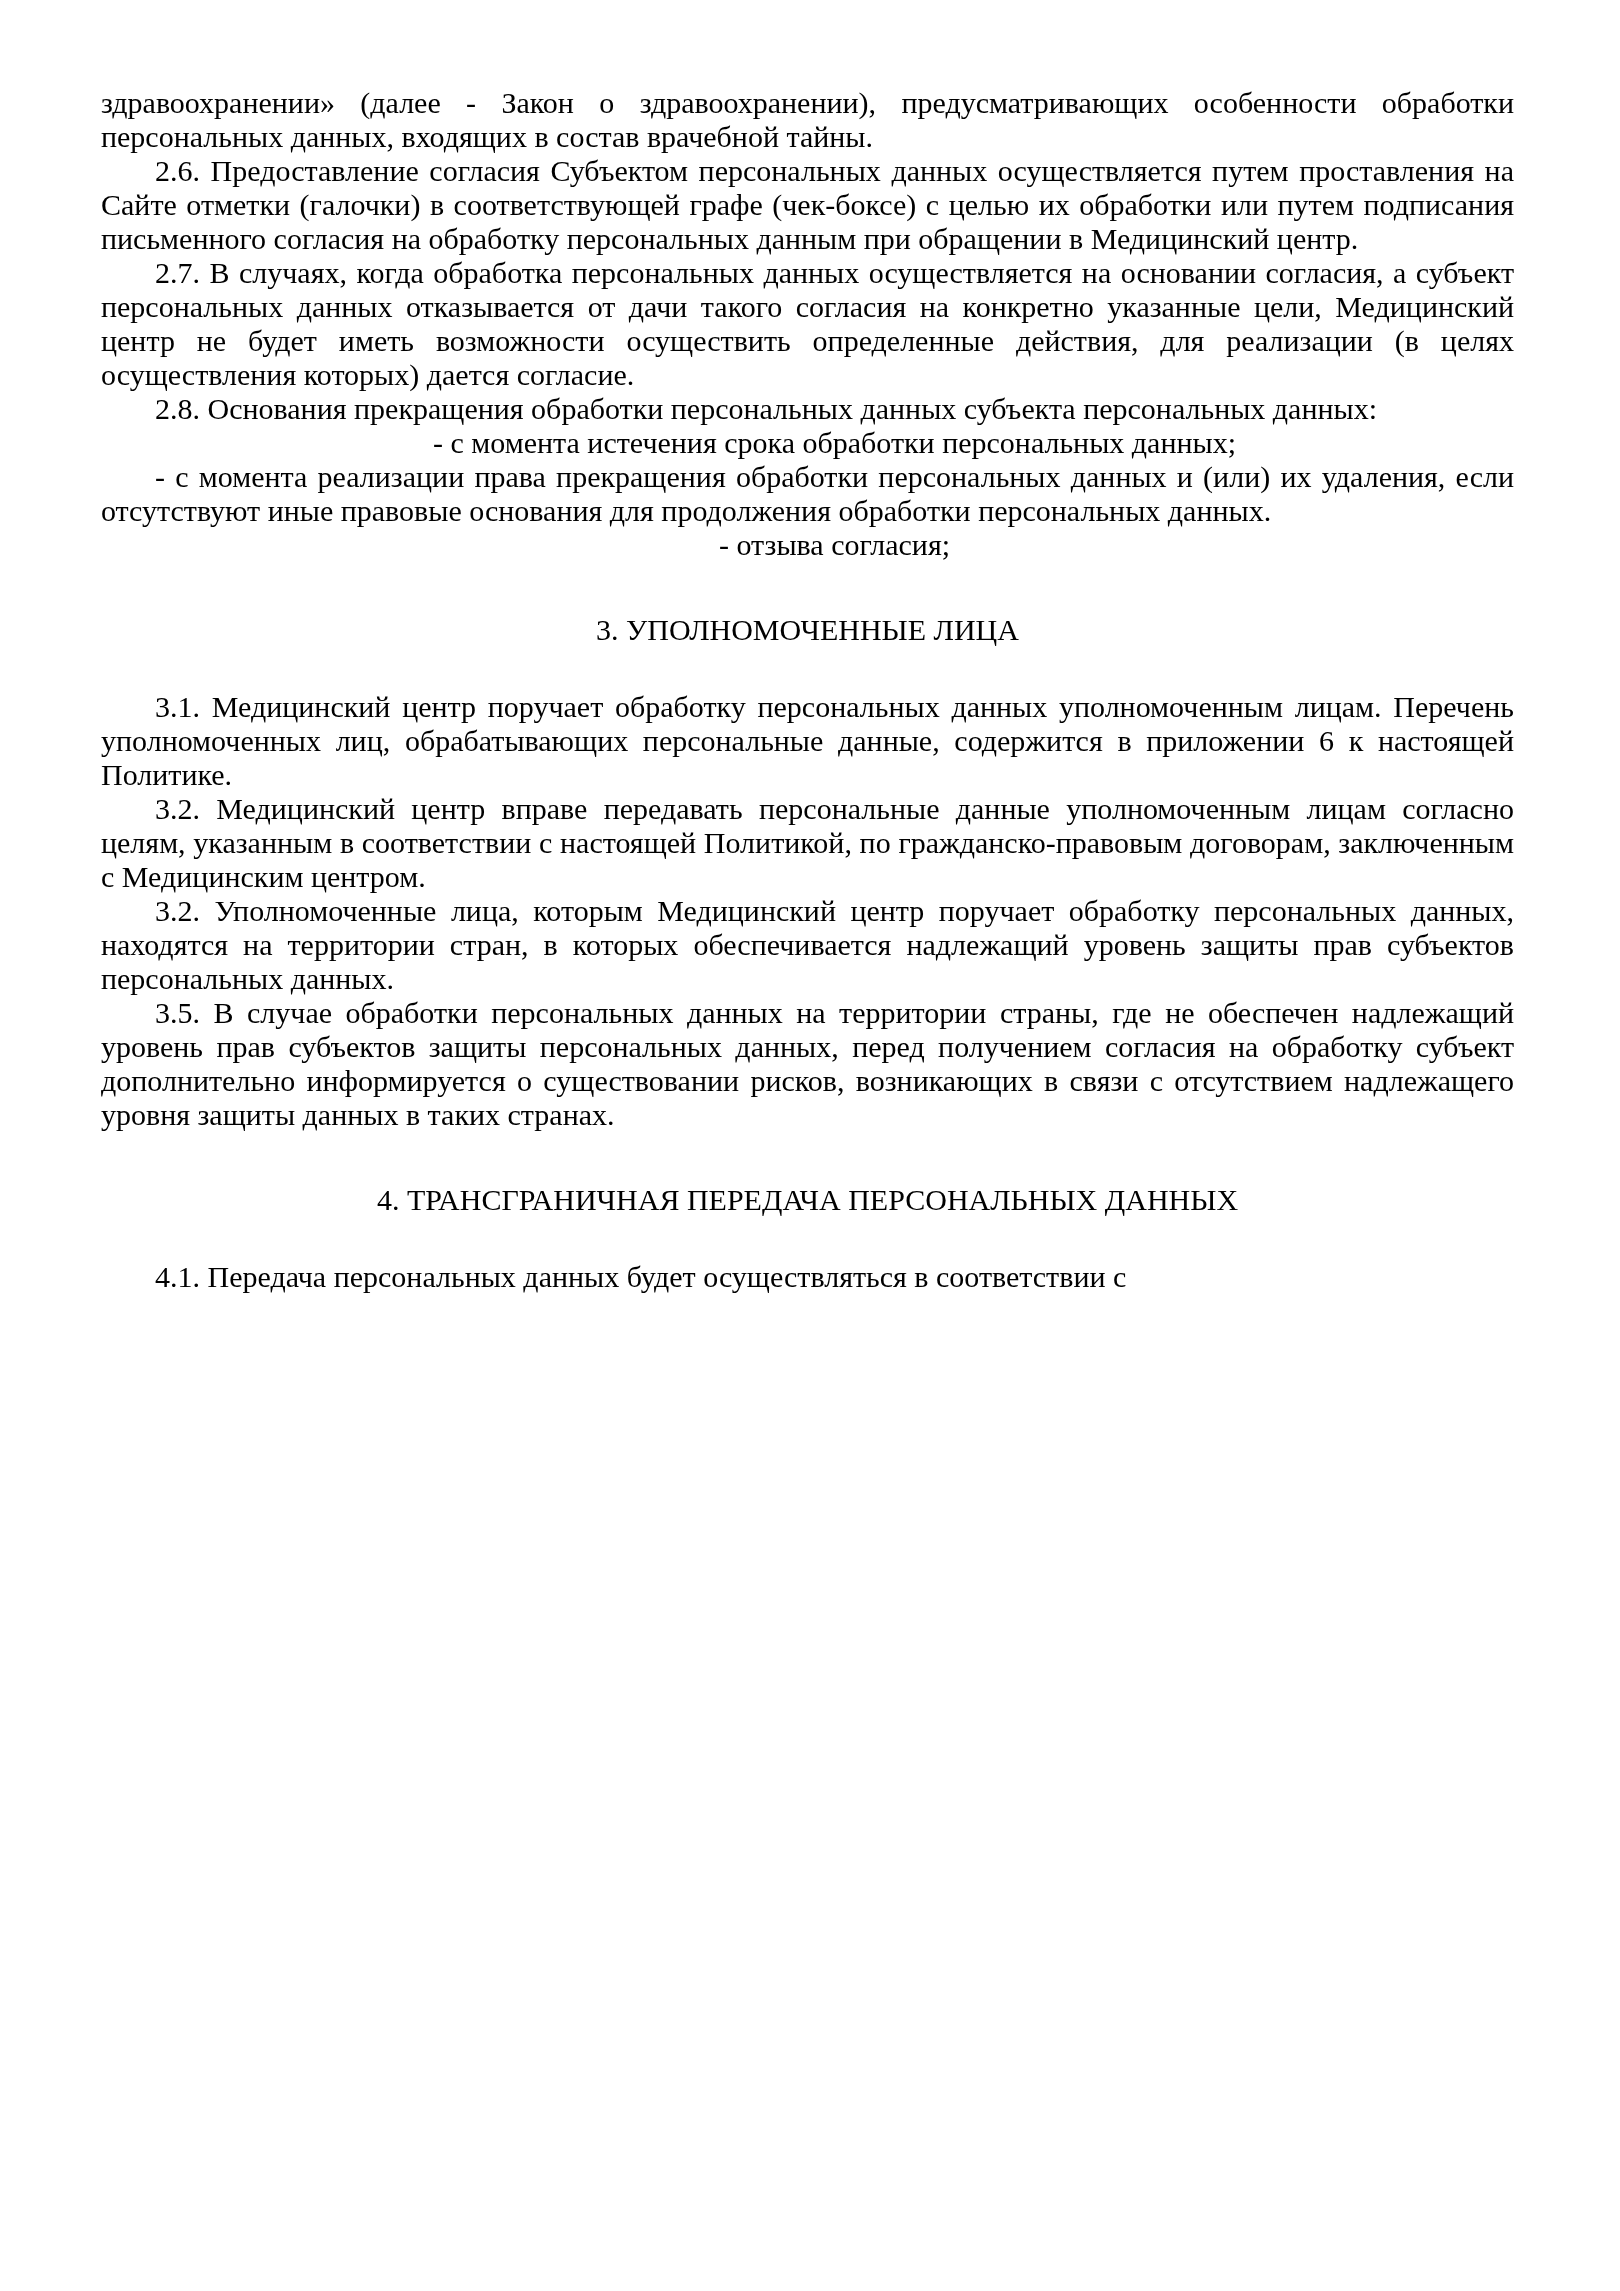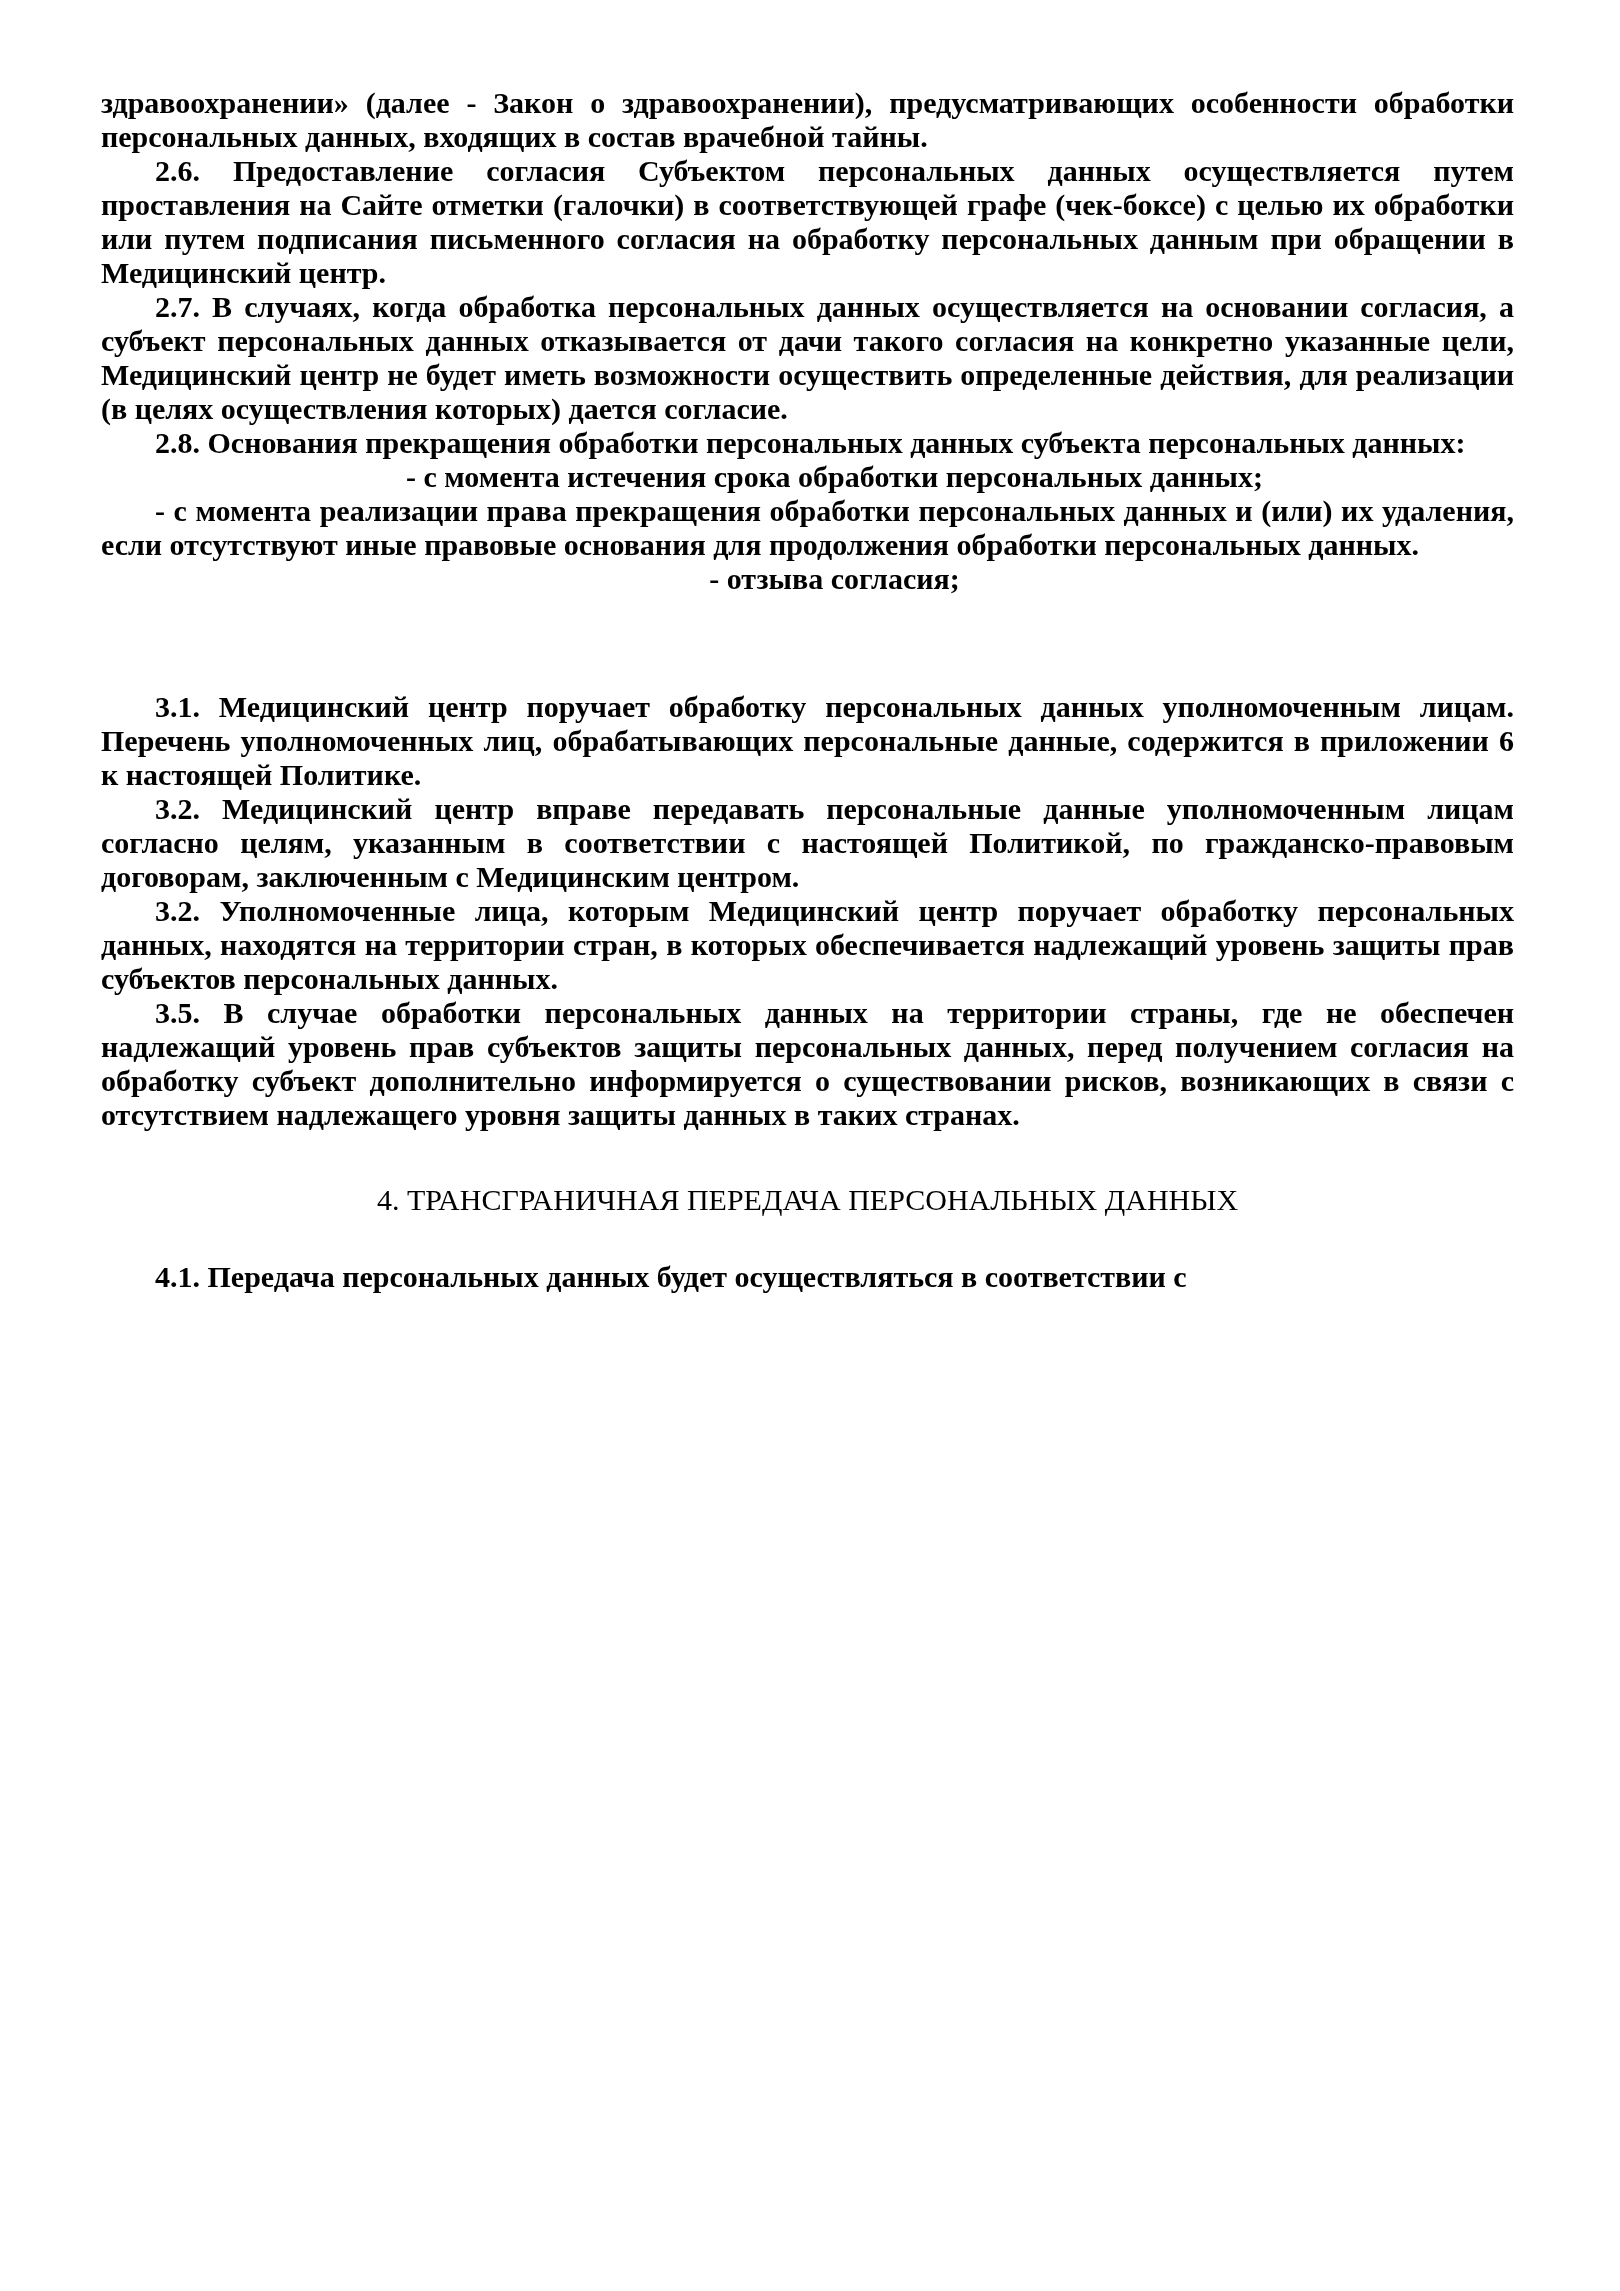--- a/index.html
+++ b/index.html
@@ -24,21 +24,20 @@
   p.para {
     margin: 0;
     font-size: 30px;
     line-height: 34px;
     text-align: justify;
     text-justify: inter-word;
     text-indent: 0;
     word-spacing: 0px;
     -webkit-hyphens: none;
     hyphens: none;
-    font-weight: bold;
   }
   p.indent {
     text-indent: 54px;
   }
   p.bullet {
     text-indent: 54px;
     text-align: center;
   }
   h2.section-heading {
     margin: 0;
@@ -67,20 +66,21 @@
     <p class="para indent">2.8. Основания прекращения обработки персональных данных субъекта персональных данных:</p>
 
     <p class="para bullet">- с момента истечения срока обработки персональных данных;</p>
 
     <p class="para indent">- с момента реализации права прекращения обработки персональных данных и (или) их удаления, если отсутствуют иные правовые основания для продолжения обработки персональных данных.</p>
 
     <p class="para bullet">- отзыва согласия;</p>
 
     <div class="gap-lg"></div>
 
+    <h2 class="section-heading">3. УПОЛНОМОЧЕННЫЕ ЛИЦА</h2>
 
     <div class="gap-md"></div>
 
     <p class="para indent">3.1. Медицинский центр поручает обработку персональных данных уполномоченным лицам. Перечень уполномоченных лиц, обрабатывающих персональные данные, содержится в приложении 6 к настоящей Политике.</p>
 
     <p class="para indent">3.2. Медицинский центр вправе передавать персональные данные уполномоченным лицам согласно целям, указанным в соответствии с настоящей Политикой, по гражданско-правовым договорам, заключенным с Медицинским центром.</p>
 
     <p class="para indent">3.2. Уполномоченные лица, которым Медицинский центр поручает обработку персональных данных, находятся на территории стран, в которых обеспечивается надлежащий уровень защиты прав субъектов персональных данных.</p>
 
     <p class="para indent">3.5. В случае обработки персональных данных на территории страны, где не обеспечен надлежащий уровень прав субъектов защиты персональных данных, перед получением согласия на обработку субъект дополнительно информируется о существовании рисков, возникающих в связи с отсутствием надлежащего уровня защиты данных в таких странах.</p>

